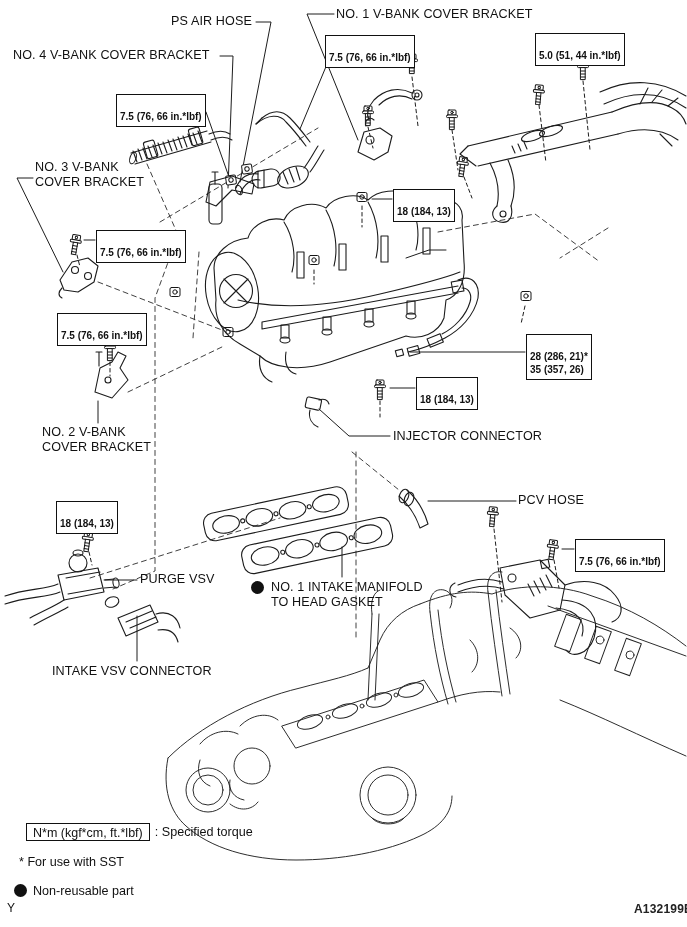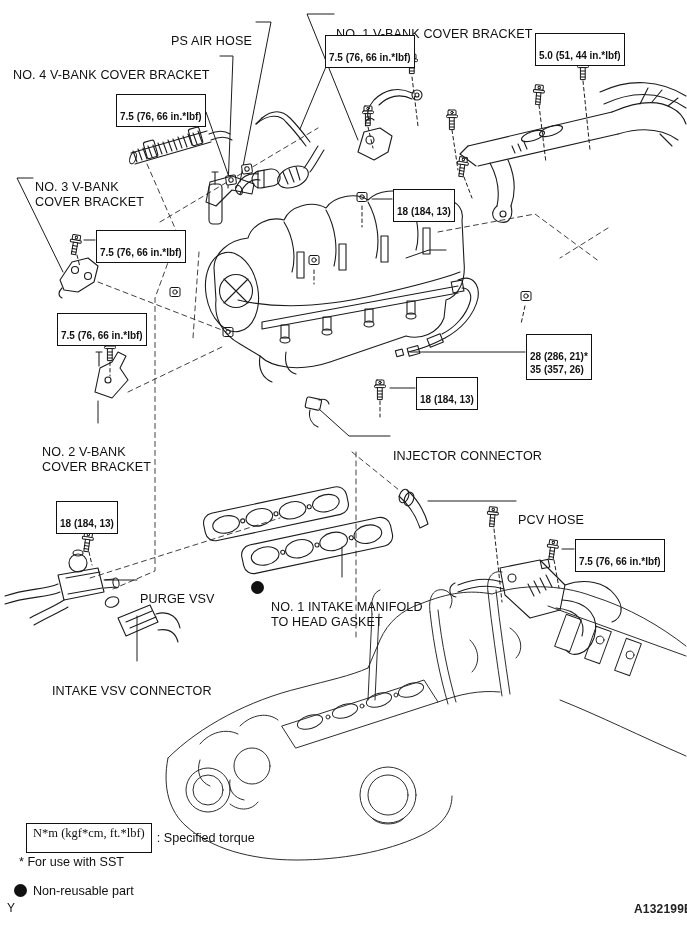--- a/index.html
+++ b/index.html
@@ -1,26 +1,26 @@
 <!DOCTYPE html>
 <html><head>
 <meta charset="utf-8">
 <style>
   html,body{margin:0;padding:0;background:#fff;}
   #stage{position:relative;width:687px;height:927px;background:#ffffff;overflow:hidden;
          font-family:"Liberation Sans",sans-serif;color:#111;}
   #art{position:absolute;left:0;top:0;}
   .lbl{position:absolute;font-size:12.6px;line-height:1.18;letter-spacing:.1px;
-       white-space:pre-line;color:#111;margin-top:20px;}
+       white-space:pre-line;color:#111;}
   .tq{position:absolute;border:1.7px solid #111;background:#fff;font-weight:bold;
       font-size:10px;line-height:1.28;padding:16px 3px 2px;white-space:nowrap;color:#111;}
   .bullet{position:absolute;width:13px;height:13px;border-radius:50%;background:#111;}
   .legend-row{position:absolute;display:flex;align-items:center;gap:5px;}
-  .unitbox{border:1.7px solid #111;background:#fff;font-size:12.5px;padding:2px 6px 11px;
-           white-space:nowrap;font-family:Liberation Serif, serif;}
+  .unitbox{border:1.7px solid #111;background:#fff;font-size:12.5px;padding:2px 6px 0;
+           white-space:nowrap;}
   .legend-desc{font-size:12.6px;white-space:nowrap;}
   .note{position:absolute;font-size:12.6px;white-space:nowrap;}
   .pagemark{position:absolute;font-size:12px;}
   .figcode{position:absolute;font-size:12px;font-weight:bold;color:#222;letter-spacing:.2px;}
 </style>
 </head>
 <body>
 
 <div id="stage">
 

